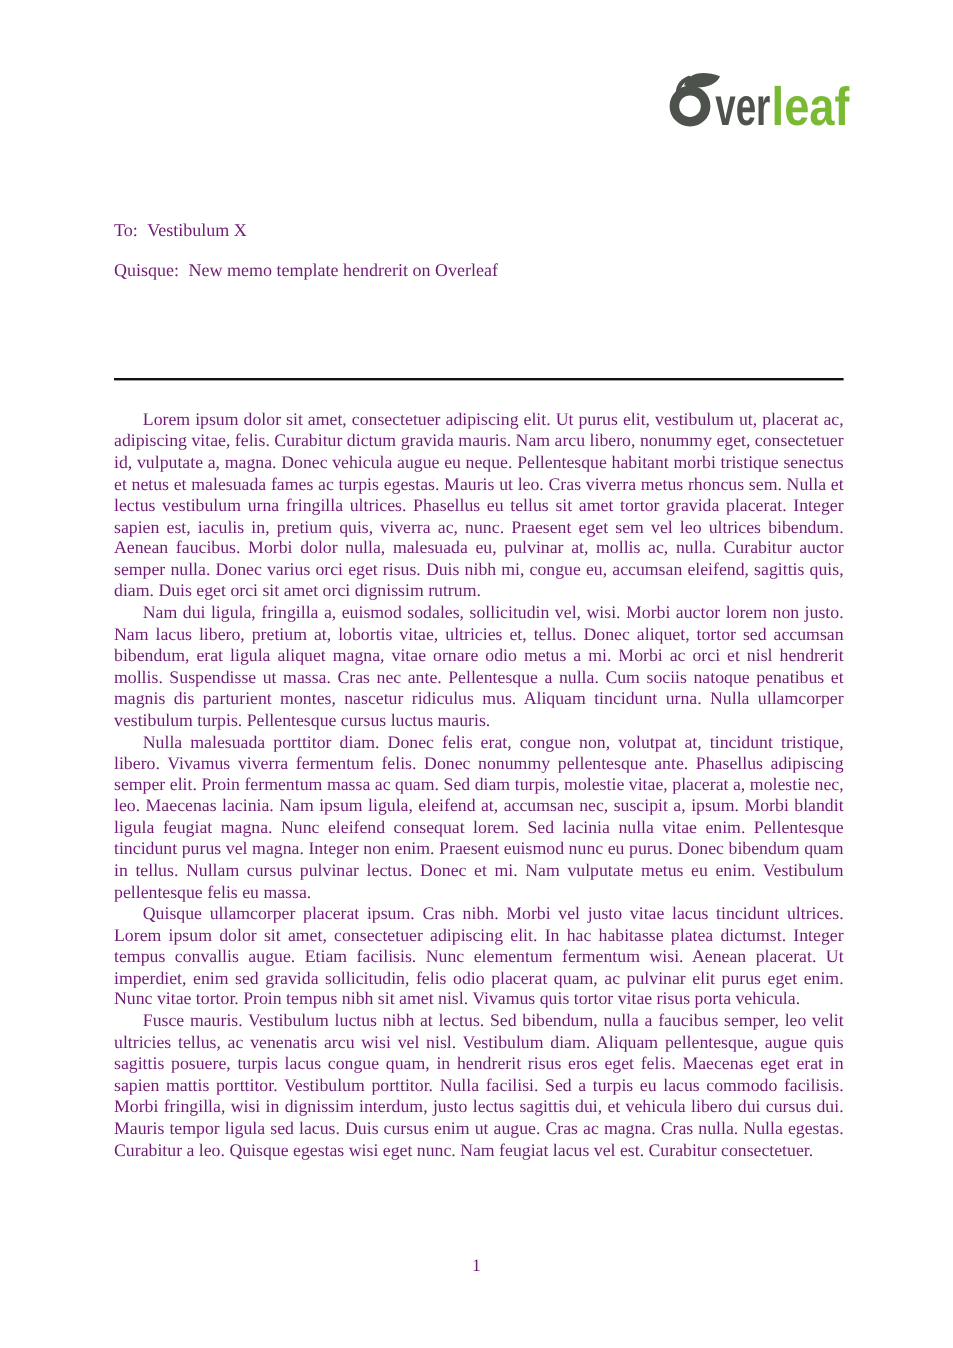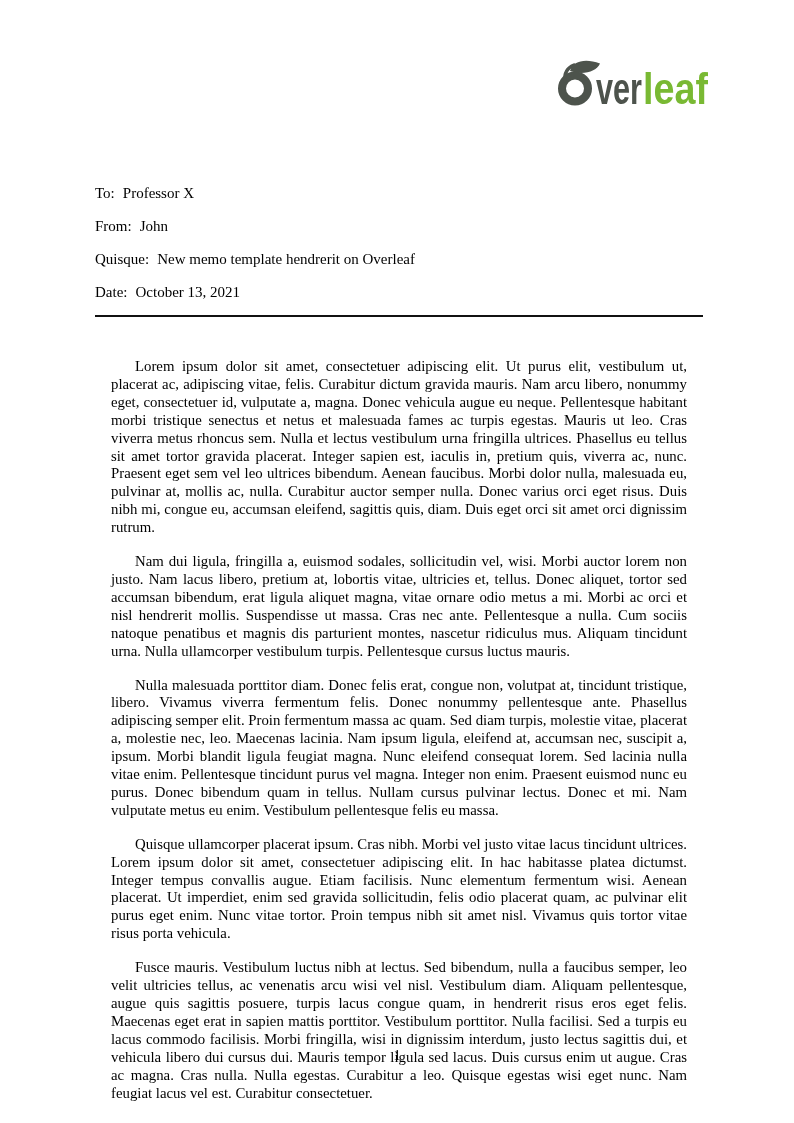--- a/index.html
+++ b/index.html
@@ -3,21 +3,21 @@
 <meta charset="utf-8">
 <style>
   html, body { margin: 0; padding: 0; background: #ffffff; }
   .page {
     position: relative;
     width: 794px;
     height: 1123px;
     background: #ffffff;
     overflow: hidden;
     font-family: "Liberation Serif", "DejaVu Serif", serif;
-    color: #000000;
+    color: #701a75;
   }
 
   
   .logo {
     position: absolute;
     top: 58px;
     right: 86px;
     width: 152px;
     height: 48px;
   }
@@ -54,21 +54,21 @@
     position: absolute;
     left: 95px;
     top: 342px;
     width: 608px;
     text-align: justify;
     font-size: 14.8px;
     line-height: 17.9px;
     hyphens: auto;
   }
   .body-text p {
-    margin: 16px;
+    margin: 0;
     padding: 0;
     text-indent: 24px;
   }
 
   
   .pageno {
     position: absolute;
     top: 1047px;
     left: 0;
     width: 794px;
@@ -91,30 +91,24 @@
       <path d="M14 11 C17 1, 29 -2, 44 3.5 C41 11.5, 27 15.5, 14 11 Z" fill="#4D534C"></path>
 
       <text x="40" y="44" textLength="46" lengthAdjust="spacingAndGlyphs" fill="#4D534C">ver</text>
 
       <text x="87" y="44" textLength="65" lengthAdjust="spacingAndGlyphs" fill="#79B933">leaf</text>
     </svg>
   </div>
 
   <div class="memo">
     <div class="memo-field">
-      <span class="memo-label">To:</span><span>Professor X</span>
-    </div>
-    <div class="memo-field">
-      <span class="memo-label">From:</span><span>John</span>
+      <span class="memo-label">To:</span><span>Vestibulum X</span>
     </div>
     <div class="memo-field">
       <span class="memo-label">Quisque:</span><span>New memo template hendrerit on Overleaf</span>
-    </div>
-    <div class="memo-field">
-      <span class="memo-label">Date:</span><span>October 13, 2021</span>
     </div>
   </div>
 
   <div class="rule"></div>
 
   <div class="body-text">
     <p>Lorem ipsum dolor sit amet, consectetuer adipiscing elit. Ut purus elit, vestibulum ut, placerat ac, adipiscing vitae, felis. Curabitur dictum gravida mauris. Nam arcu libero, nonummy eget, consectetuer id, vulputate a, magna. Donec vehicula augue eu neque. Pellentesque habitant morbi tristique senectus et netus et malesuada fames ac turpis egestas. Mauris ut leo. Cras viverra metus rhoncus sem. Nulla et lectus vestibulum urna fringilla ultrices. Phasellus eu tellus sit amet tortor gravida placerat. Integer sapien est, iaculis in, pretium quis, viverra ac, nunc. Praesent eget sem vel leo ultrices bibendum. Aenean faucibus. Morbi dolor nulla, malesuada eu, pulvinar at, mollis ac, nulla. Curabitur auctor semper nulla. Donec varius orci eget risus. Duis nibh mi, congue eu, accumsan eleifend, sagittis quis, diam. Duis eget orci sit amet orci dignissim rutrum.</p>
     <p>Nam dui ligula, fringilla a, euismod sodales, sollicitudin vel, wisi. Morbi auctor lorem non justo. Nam lacus libero, pretium at, lobortis vitae, ultricies et, tellus. Donec aliquet, tortor sed accumsan bibendum, erat ligula aliquet magna, vitae ornare odio metus a mi. Morbi ac orci et nisl hendrerit mollis. Suspendisse ut massa. Cras nec ante. Pellentesque a nulla. Cum sociis natoque penatibus et magnis dis parturient montes, nascetur ridiculus mus. Aliquam tincidunt urna. Nulla ullamcorper vestibulum turpis. Pellentesque cursus luctus mauris.</p>
     <p>Nulla malesuada porttitor diam. Donec felis erat, congue non, volutpat at, tincidunt tristique, libero. Vivamus viverra fermentum felis. Donec nonummy pellentesque ante. Phasellus adipiscing semper elit. Proin fermentum massa ac quam. Sed diam turpis, molestie vitae, placerat a, molestie nec, leo. Maecenas lacinia. Nam ipsum ligula, eleifend at, accumsan nec, suscipit a, ipsum. Morbi blandit ligula feugiat magna. Nunc eleifend consequat lorem. Sed lacinia nulla vitae enim. Pellentesque tincidunt purus vel magna. Integer non enim. Praesent euismod nunc eu purus. Donec bibendum quam in tellus. Nullam cursus pulvinar lectus. Donec et mi. Nam vulputate metus eu enim. Vestibulum pellentesque felis eu massa.</p>
     <p>Quisque ullamcorper placerat ipsum. Cras nibh. Morbi vel justo vitae lacus tincidunt ultrices. Lorem ipsum dolor sit amet, consectetuer adipiscing elit. In hac habitasse platea dictumst. Integer tempus convallis augue. Etiam facilisis. Nunc elementum fermentum wisi. Aenean placerat. Ut imperdiet, enim sed gravida sollicitudin, felis odio placerat quam, ac pulvinar elit purus eget enim. Nunc vitae tortor. Proin tempus nibh sit amet nisl. Vivamus quis tortor vitae risus porta vehicula.</p>

